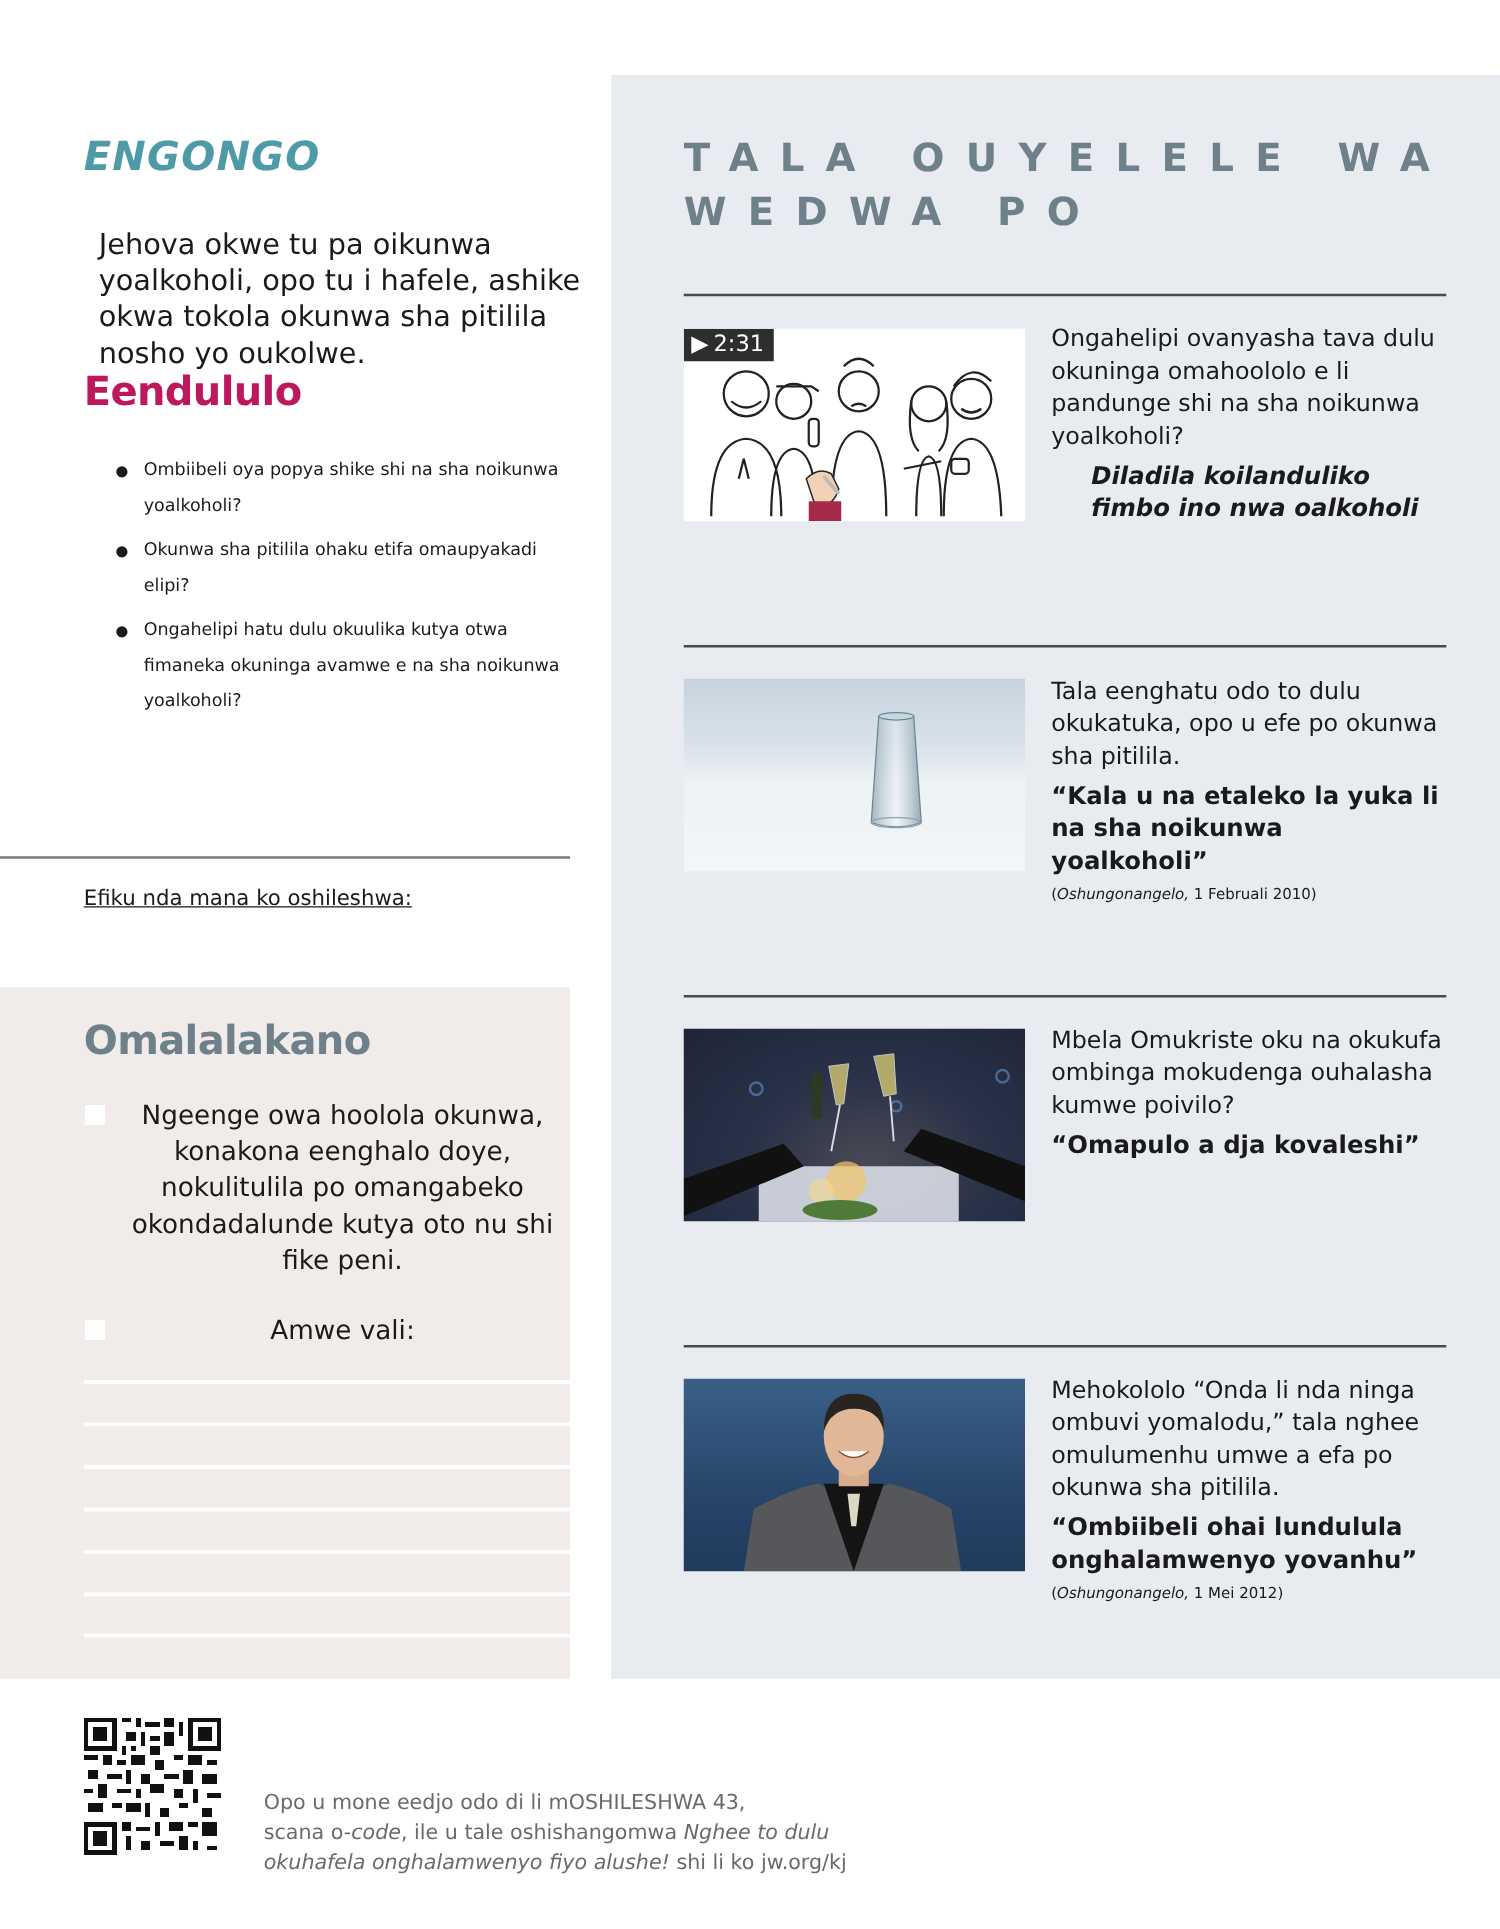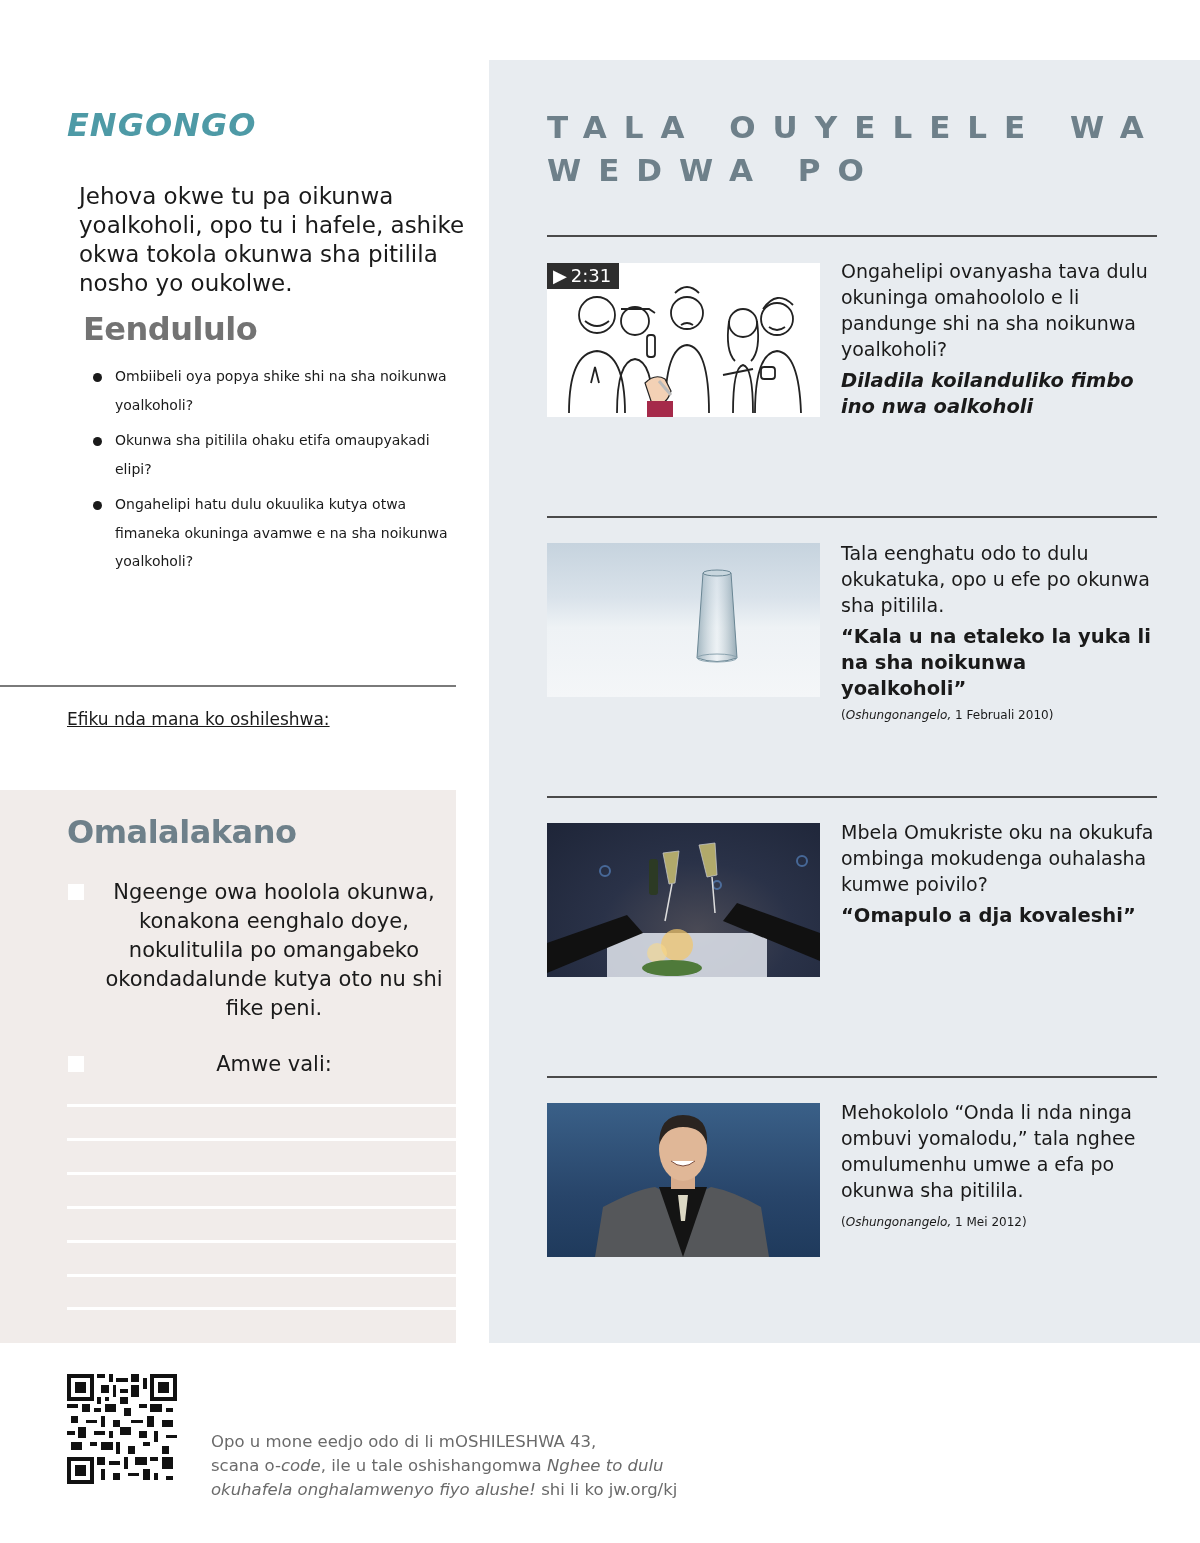--- a/index.html
+++ b/index.html
@@ -11,21 +11,21 @@
 
   
   #topic-heading {
     left: 67px; top: 106px; font-size: 32px; font-weight: bold; letter-spacing: 1px;
     color: #4e9aa6; margin: 0; font-style: italic;
   }
   #intro-text {
     left: 67px; top: 170px; width: 395px; font-size: 23px; line-height: 29px; margin: 12px;
   }
   #questions-heading {
-    left: 67px; top: 294px; font-size: 32px; font-weight: bold; color: #737373; margin: 16px;
+    left: 67px; top: 294px; font-size: 32px; font-weight: bold; color: #be185d; margin: 0;
     letter-spacing: -0.5px;
   }
   #questions-list {
     left: 90px; top: 362px; width: 370px; margin: 0; padding: 0; list-style: none;
   }
   #questions-list li {
     position: relative; padding-left: 25px; font-size: 14px; line-height: 28.5px; margin-bottom: 7px;
   }
   #questions-list li .bullet {
     position: absolute; left: 3px; top: 11px; width: 9px; height: 9px; border-radius: 50%; background: #1a1a1a;
@@ -51,21 +51,21 @@
   #explore-panel { left: 489px; top: 60px; width: 711px; height: 1283px; background: #e8ecf0; }
   #explore-heading {
     left: 547px; top: 106px; width: 620px; margin: 0; font-size: 31px; font-weight: bold;
     letter-spacing: 17px; line-height: 43px; color: #6e808a;
   }
   .resource-divider { left: 547px; width: 610px; height: 2px; background: #4a4a4a; }
   .thumb { left: 547px; width: 273px; height: 154px; overflow: hidden; cursor: pointer; }
   .res-text { left: 841px; width: 315px; font-size: 19px; line-height: 26px; }
   .res-desc { margin: 0 0 6px 0; }
   .res-title { margin: 0; font-weight: bold; font-size: 19.5px; line-height: 26px; cursor: pointer; }
-  .res-title.italic { font-style: italic; }
+  .res-title.italic { font-style: italic; margin-left: 32px; }
   .res-source { margin: 0; font-size: 12px; line-height: 26px; }
   .res-source .pub { font-style: italic; }
 
   
   #thumb-video { background: #ffffff; }
   #video-badge {
     position: absolute; left: 0; top: 0; height: 26px; padding: 0 8px 0 6px; background: #2e2e2e;
     color: #ffffff; font-size: 18px; line-height: 26px; display: flex; align-items: center; gap: 4px;
   }
   #thumb-glass { background: linear-gradient(180deg, #c6d3de 0%, #d9e2ea 35%, #eef2f5 55%, #f4f6f8 100%); }
@@ -219,20 +219,21 @@
     <path d="M112 84 L136 154 L160 84 Z" fill="#141414"></path>
     <path d="M131 92 L141 92 L138 118 L134 118 Z" fill="#dcd8c4"></path>
     <rect x="124" y="62" width="24" height="24" fill="#d8ac8c"></rect>
     <ellipse cx="136" cy="46" rx="24" ry="32" fill="#e0b797"></ellipse>
     <path d="M112 42 Q112 12 136 12 Q162 12 160 42 Q156 24 136 24 Q118 24 112 42 Z" fill="#2a2420"></path>
     <path d="M124 58 Q136 68 148 58" fill="#fff" stroke="#7a4a3a" stroke-width="1"></path>
   </svg>
 </div>
 <div class="abs res-text" style="top:1099px">
   <p class="res-desc">Mehokololo “Onda li nda ninga ombuvi yomalodu,” tala nghee omulumenhu umwe a efa po okunwa sha pitilila.</p>
+  <p class="res-title">“Ombiibeli ohai lundulula onghalamwenyo yovanhu”</p>
   <p class="res-source">(<span class="pub">Oshungonangelo,</span> <span>1 Mei 2012)</span></p>
 </div>
 
 <svg id="qr-code" class="abs" viewBox="0 0 29 29" shape-rendering="crispEdges">
   <g fill="#111">
 
     <path d="M0 0h7v7h-7z M1 1v5h5v-5z" fill-rule="evenodd"></path>
     <rect x="2" y="2" width="3" height="3"></rect>
     <path d="M22 0h7v7h-7z M23 1v5h5v-5z" fill-rule="evenodd"></path>
     <rect x="24" y="2" width="3" height="3"></rect>

